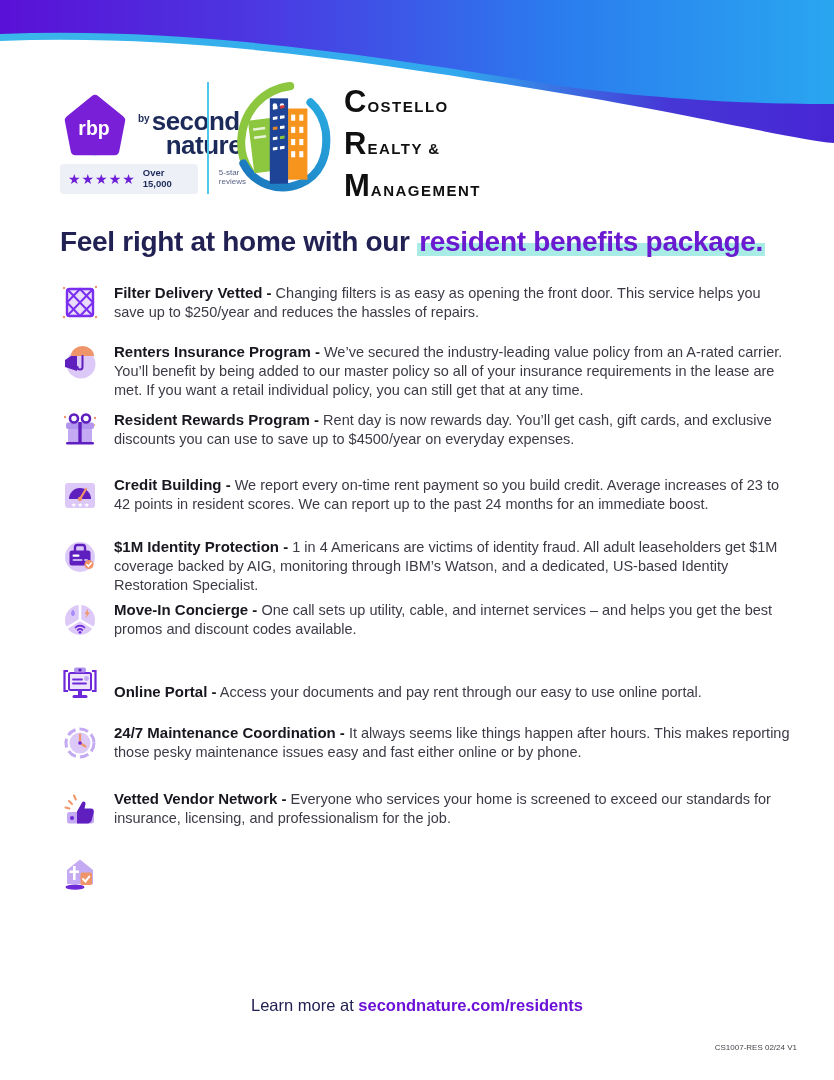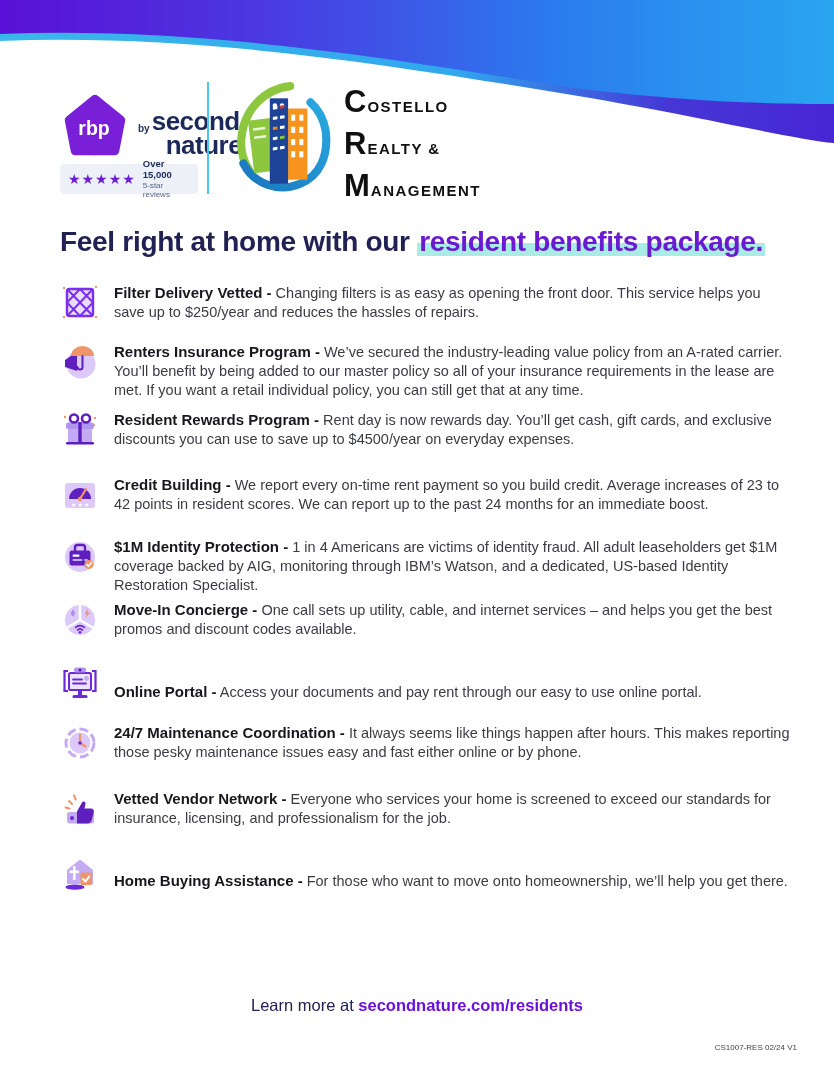--- a/index.html
+++ b/index.html
@@ -10,30 +10,30 @@
     font-family:"Liberation Sans", sans-serif;
     -webkit-font-smoothing:antialiased;
   }
   
   .wave { position:absolute; top:0; left:0; width:834px; height:200px; }
   
   .logo-row { position:absolute; top:78px; left:56px; width:722px; height:124px; }
   .rbp-block { position:absolute; top:12px; left:2px; display:flex; align-items:center; }
   .rbp-mark { width:74px; height:78px; }
   .brand-wrap { display:flex; align-items:flex-start; margin-left:6px; margin-top:10px; }
-  .by-label { font-size:10px; color:#23305e; font-weight:600; margin-top:13px; margin-right:2px; }
+  .by-label { font-size:10px; color:#23305e; font-weight:600; margin-top:3px; margin-right:2px; }
   .brand-stack { text-align:left; color:#1c2a5a; font-weight:800; font-size:26px; line-height:0.92; letter-spacing:-0.5px; }
   .brand-stack .l2 { margin-left:14px; }
   .stars-box {
     position:absolute; top:86px; left:4px; width:138px; height:30px;
     background:#eef0f8; border-radius:4px; display:flex; align-items:center;
     padding:0 8px; gap:7px;
   }
   .stars { color:#6d1fd8; font-size:14px; letter-spacing:1px; line-height:1; }
-  .reviews { display:flex; flex-direction:column; justify-content:flex-end; }
+  .reviews { display:flex; flex-direction:row; justify-content:flex-end;gap:47px; }
   .reviews .r1 { font-size:9.5px; font-weight:700; color:#1c2a5a; line-height:1.15; }
   .reviews .r2 { font-size:8px; color:#5a6386; line-height:1.15; }
   .divider { position:absolute; left:151px; top:4px; width:2px; height:112px; background:#4cc7e9; }
   .crm-logo { position:absolute; left:174px; top:0; width:104px; height:122px; }
   .crm-text { position:absolute; left:288px; top:6px; display:flex; flex-direction:column; gap:6px; color:#101010; }
   .crm-line { font-weight:700; letter-spacing:1.5px; font-size:15px; display:flex; align-items:baseline; white-space:nowrap; }
   .crm-line .init { font-size:31px; font-weight:700; letter-spacing:0; margin-right:1px; }
   
   .headline { position:absolute; top:226px; left:60px; width:740px; font-size:28px; letter-spacing:-0.3px; }
   .headline .pre { color:#222153; font-weight:600; }
@@ -276,21 +276,20 @@
 
   <div class="benefit single" style="top:851px">
     <svg class="bicon" viewBox="0 0 40 40">
       <path d="M7 19 L20 8.5 L33 19 L33 33 L7 33 Z" fill="#c3aaf2"></path>
       <rect x="13" y="15" width="2.6" height="14" fill="#ffffff"></rect>
       <rect x="9.5" y="19.5" width="9.5" height="2.6" fill="#ffffff"></rect>
       <rect x="20.5" y="21.5" width="11.5" height="12.5" rx="1.5" fill="#f0956a"></rect>
       <path d="M23 28 l2.4 2.4 l3.8 -4.8" fill="none" stroke="#ffffff" stroke-width="2" stroke-linecap="round"></path>
       <ellipse cx="15" cy="36.2" rx="9.5" ry="2.6" fill="#6d28d9"></ellipse>
     </svg>
-    <p class="btext"><span class="btitle">Home Buying Assistance -</span> <span>For those who want to move onto homeownership, we’ll help you get there.</span></p>
   </div>
 
   <div class="learn-more">
     <span class="lm-pre">Learn more at </span><span class="lm-link">secondnature.com/residents</span>
   </div>
 
   <div class="fine-right">CS1007-RES 02/24 V1</div>
 
 </div>
 

